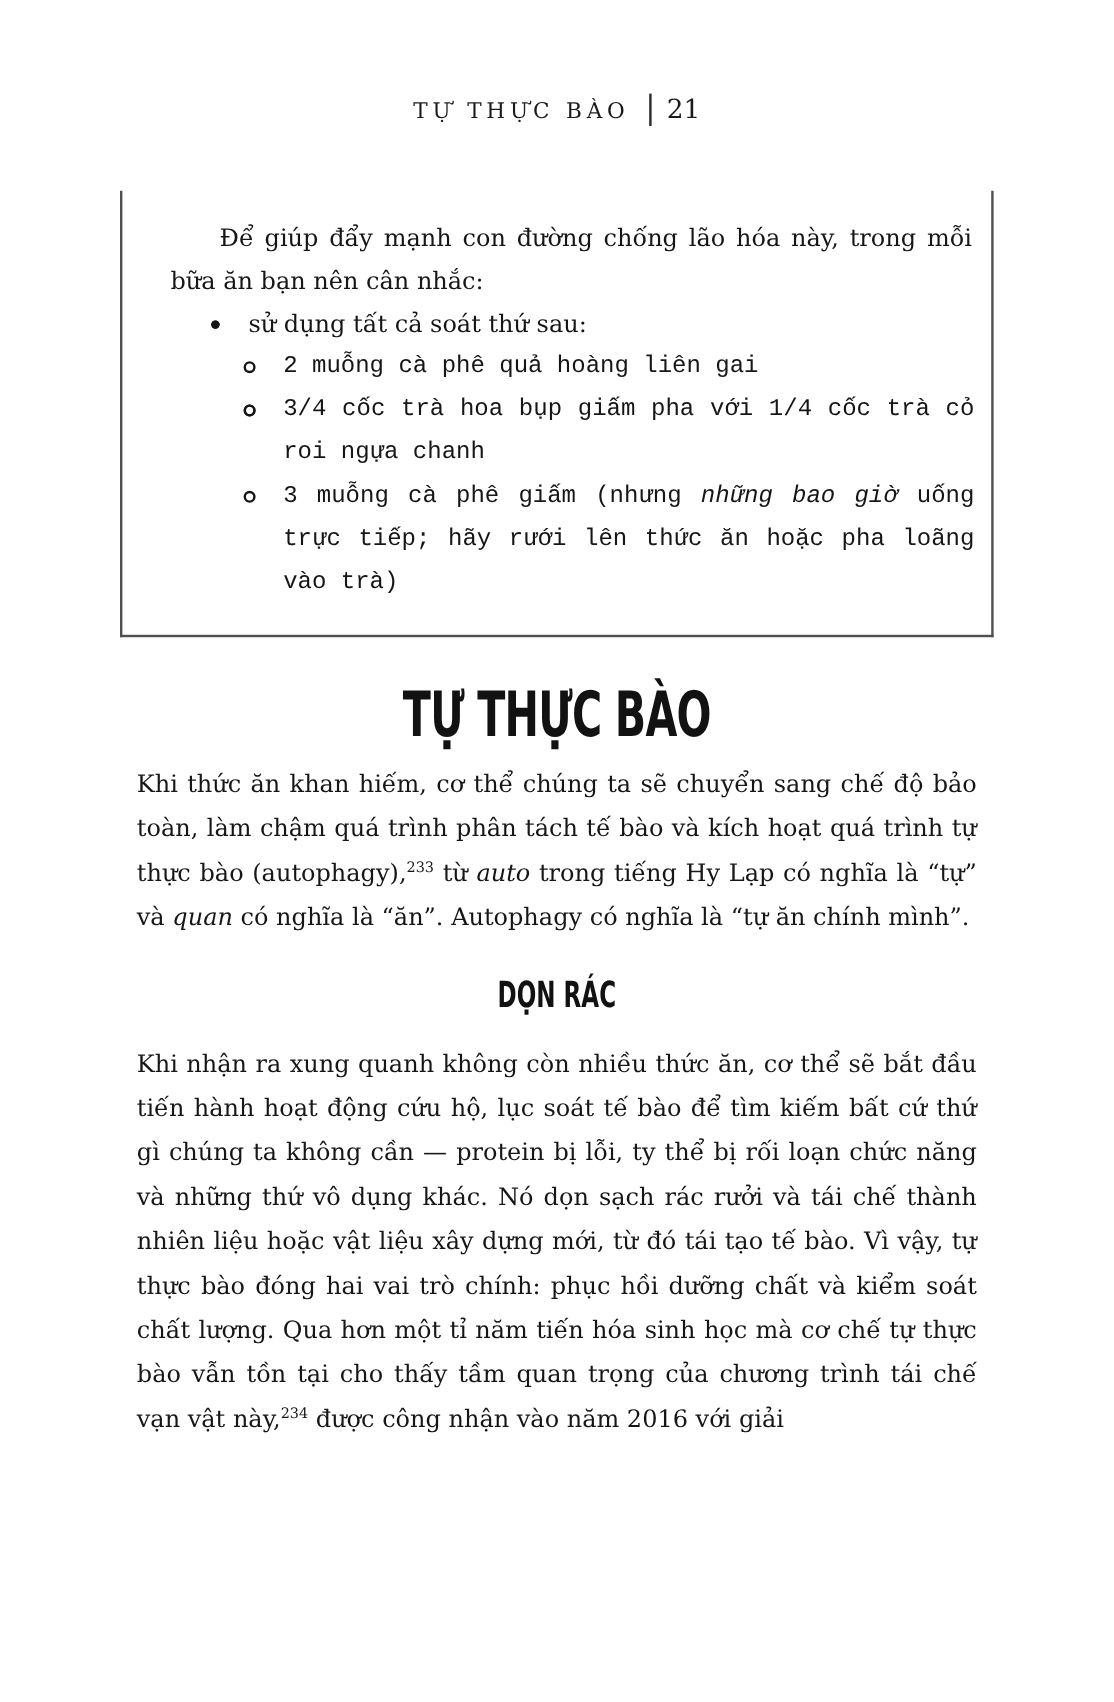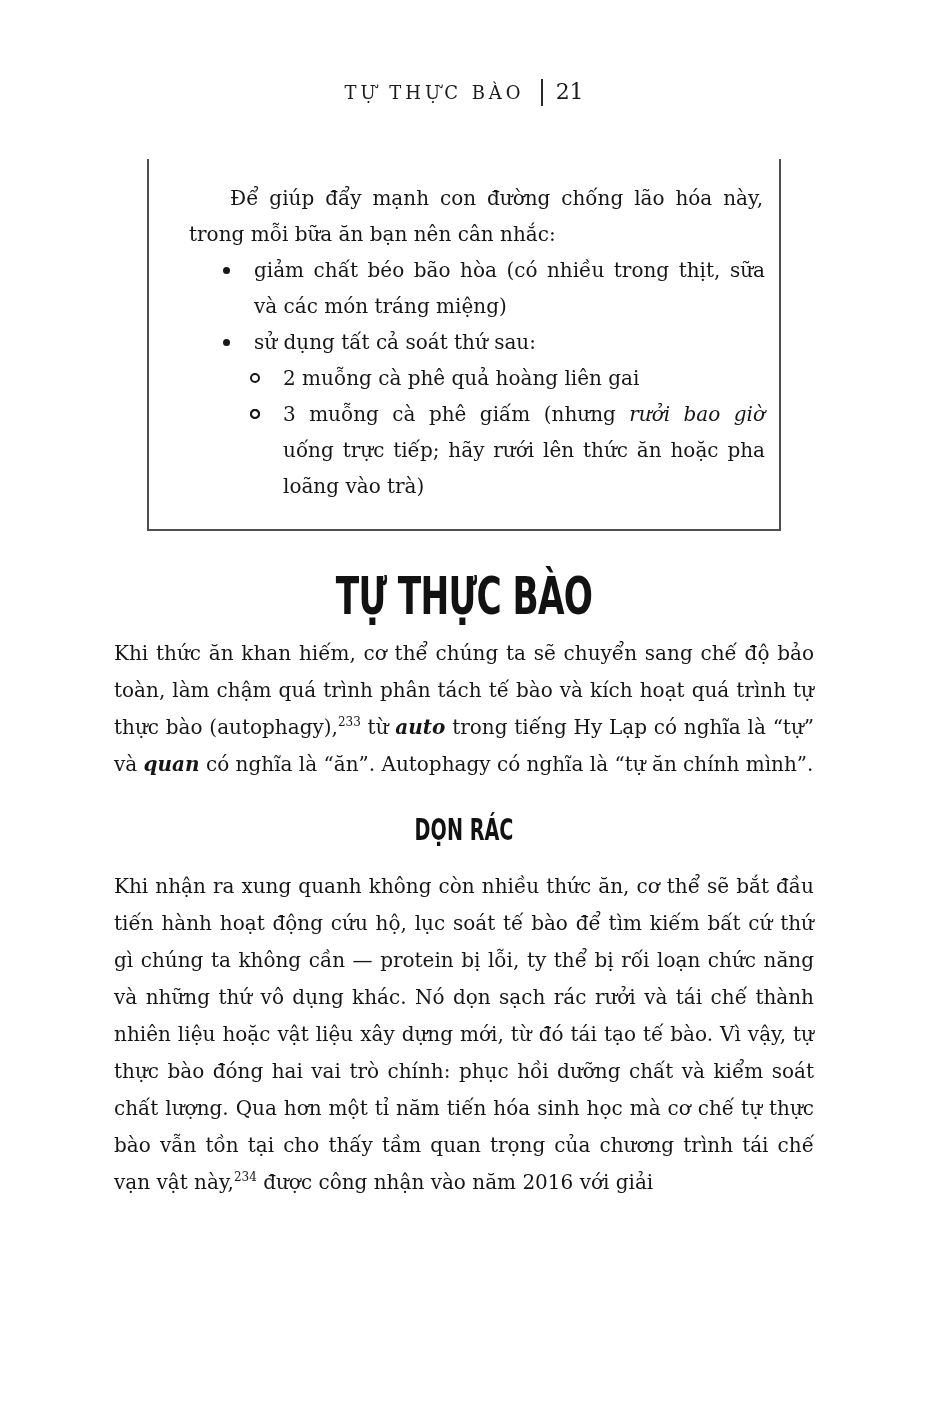--- a/index.html
+++ b/index.html
@@ -15,54 +15,54 @@
     color:#1b1b1b; height:32px; line-height:32px;
   }
   .running-head .sep {
     display:inline-block; width:2px; height:27px; background:#2a2a2a;
     margin:0 13px 0 16px; vertical-align:-7px;
   }
   .running-head .pagenum { font-size:22px; letter-spacing:0; }
 
   
   .callout {
-    width:634px; margin:51px auto 0 auto;
+    width:728px; margin:51px auto 0 auto;
     border-left:2px solid #4f4f4f; border-right:2px solid #4f4f4f;
     border-bottom:2px solid #4f4f4f;
     padding:21px 14px 25px 40px;
     font-size:20px; line-height:36px;
   }
   .callout .intro { text-indent:41px; text-align:justify; margin-right:2px; }
   .callout ul { list-style:none; }
   .callout li { position:relative; text-align:justify; }
   .bullets > li { padding-left:65px; }
   .bullets .dot {
     position:absolute; left:34px; top:15px; width:7px; height:7px;
     background:#161616; border-radius:50%;
   }
-  .subbullets > li { padding-left:94px; }
+  .subbullets > li { padding-left:94px;font-family:Liberation Mono, monospace; }
   .subbullets .ring {
     position:absolute; left:61px; top:13px; width:10px; height:10px;
     border:2px solid #161616; border-radius:50%; background:transparent;
   }
 
   
   .section-title {
     margin-top:33px; text-align:center;
     font-family:"DejaVu Sans", sans-serif; font-weight:bold; font-size:52px;
     line-height:64px; letter-spacing:-1px; color:#121212;
     transform:scaleX(0.66); transform-origin:50% 50%; white-space:nowrap;
   }
 
   .bodycopy {
     width:700px; margin:7px auto 0 auto;
     font-size:20px; line-height:37px; text-align:justify;
   }
   .bodycopy sup { font-size:12px; line-height:0; vertical-align:super; letter-spacing:0; }
-  .bodycopy em { font-style:italic;font-weight:bold; }
+  .bodycopy em { font-style:italic; }
   .callout em { font-style:italic; }
 
   
   .subsection-title {
     margin-top:27px; text-align:center;
     font-family:"DejaVu Sans", sans-serif; font-weight:bold; font-size:30px;
     line-height:40px; color:#121212;
     transform:scaleX(0.64); transform-origin:50% 50%; white-space:nowrap;
   }
   .bodycopy.second { margin-top:18px; }
@@ -74,38 +74,41 @@
 
   <div class="running-head">
     <span>TỰ THỰC BÀO</span><span class="sep"></span><span class="pagenum">21</span>
   </div>
 
   <div class="callout">
     <p class="intro">Để giúp đẩy mạnh con đường chống lão hóa này, trong mỗi bữa ăn bạn nên cân nhắc:</p>
     <ul class="bullets">
       <li>
         <span class="dot"></span>
-        <span>giảm chất béo bão hòa (có nhiều trong thịt, sữa và các món tráng miệng)</span>
       </li>
       <li>
         <span class="dot"></span>
         <span>sử dụng tất cả soát thứ sau:</span>
       </li>
     </ul>
     <ul class="subbullets">
       <li>
         <span class="ring"></span>
         <span>2 muỗng cà phê quả hoàng liên gai</span>
       </li>
       <li>
         <span class="ring"></span>
       </li>
       <li>
         <span class="ring"></span>
-        <span>3 muỗng cà phê giấm (nhưng </span><em>rưởi bao giờ</em><span> uống trực tiếp; hãy rưới lên thức ăn hoặc pha loãng vào trà)</span>
+        <span>3/4 cốc trà hoa bụp giấm pha với 1/4 cốc trà cỏ roi ngựa chanh</span>
+      </li>
+      <li>
+        <span class="ring"></span>
+        <span>3 muỗng cà phê giấm (nhưng </span><em>những bao giờ</em><span> uống trực tiếp; hãy rưới lên thức ăn hoặc pha loãng vào trà)</span>
       </li>
     </ul>
   </div>
 
   <h1 class="section-title">TỰ THỰC BÀO</h1>
 
   <p class="bodycopy"><span>Khi thức ăn khan hiếm, cơ thể chúng ta sẽ chuyển sang chế độ bảo toàn, làm chậm quá trình phân tách tế bào và kích hoạt quá trình tự thực bào (autophagy),</span><sup>233</sup><span> từ </span><em>auto</em><span> trong tiếng Hy Lạp có nghĩa là “tự” và </span><em>quan</em><span> có nghĩa là “ăn”. Autophagy có nghĩa là “tự ăn chính mình”.</span></p>
 
   <h2 class="subsection-title">DỌN RÁC</h2>
 

